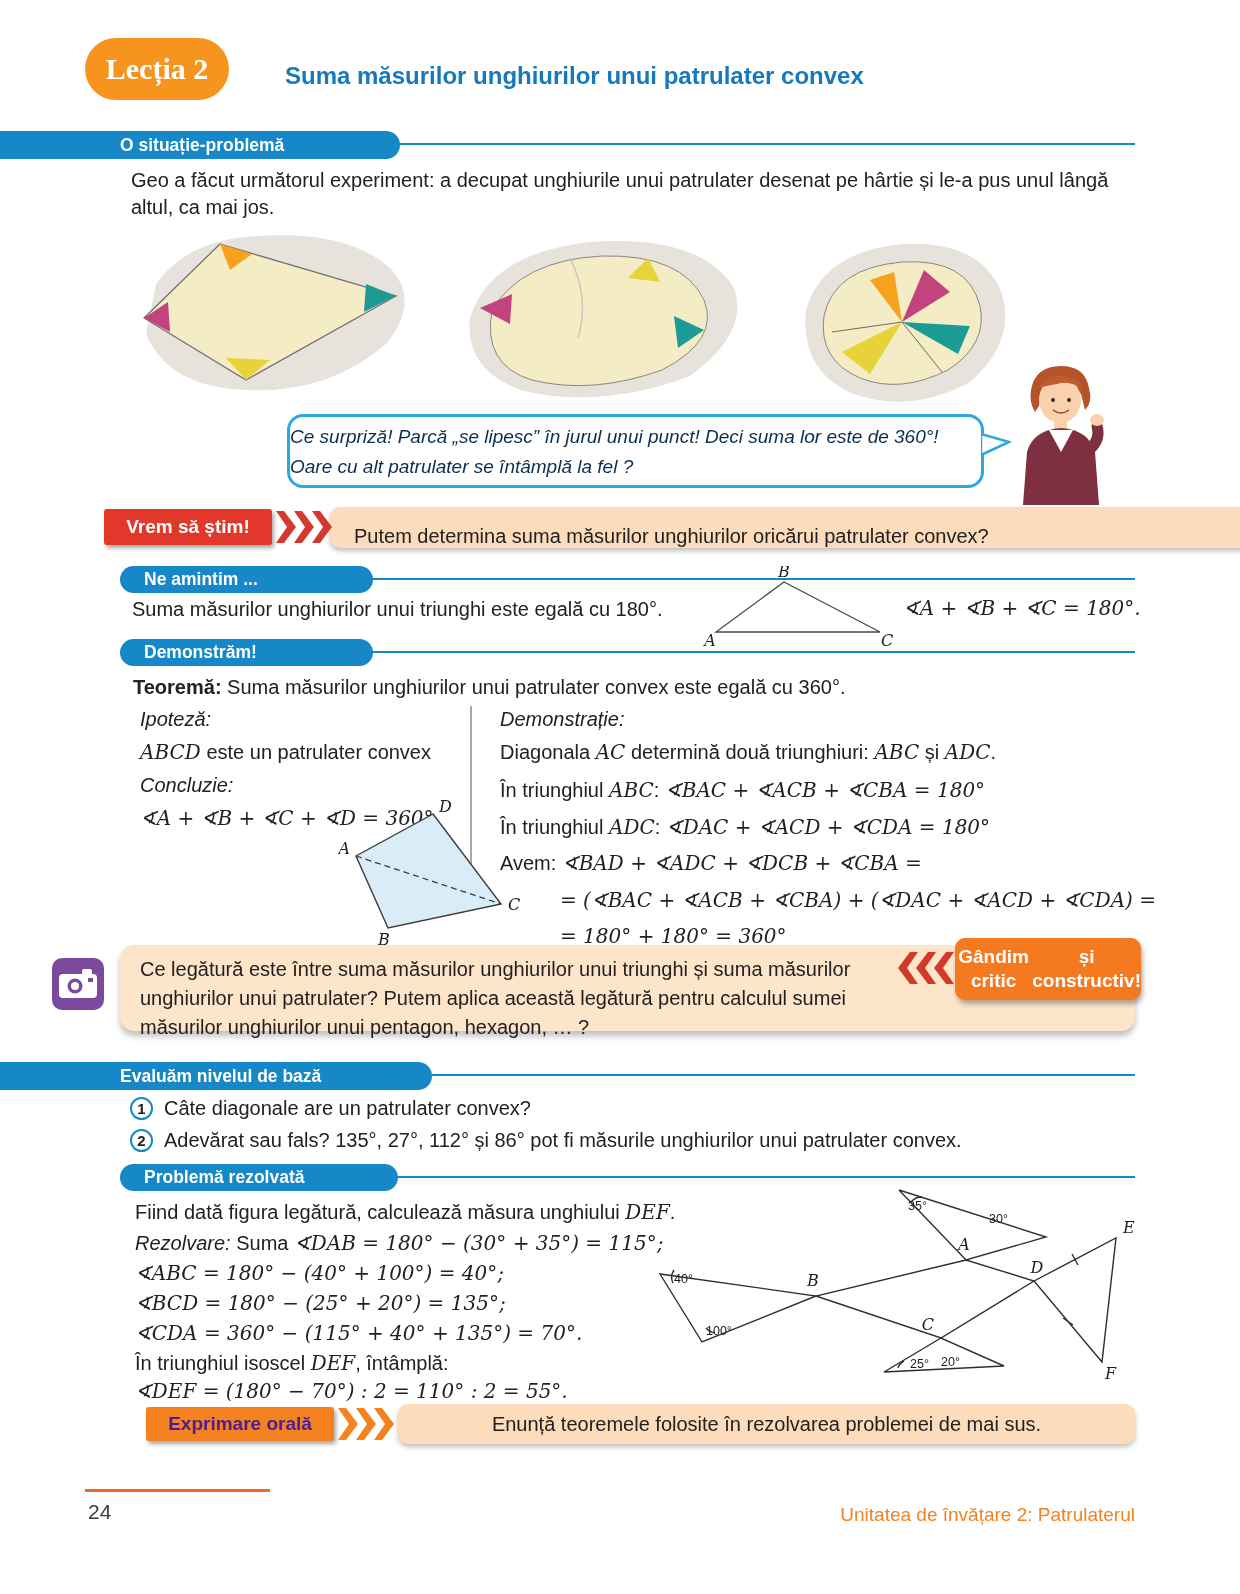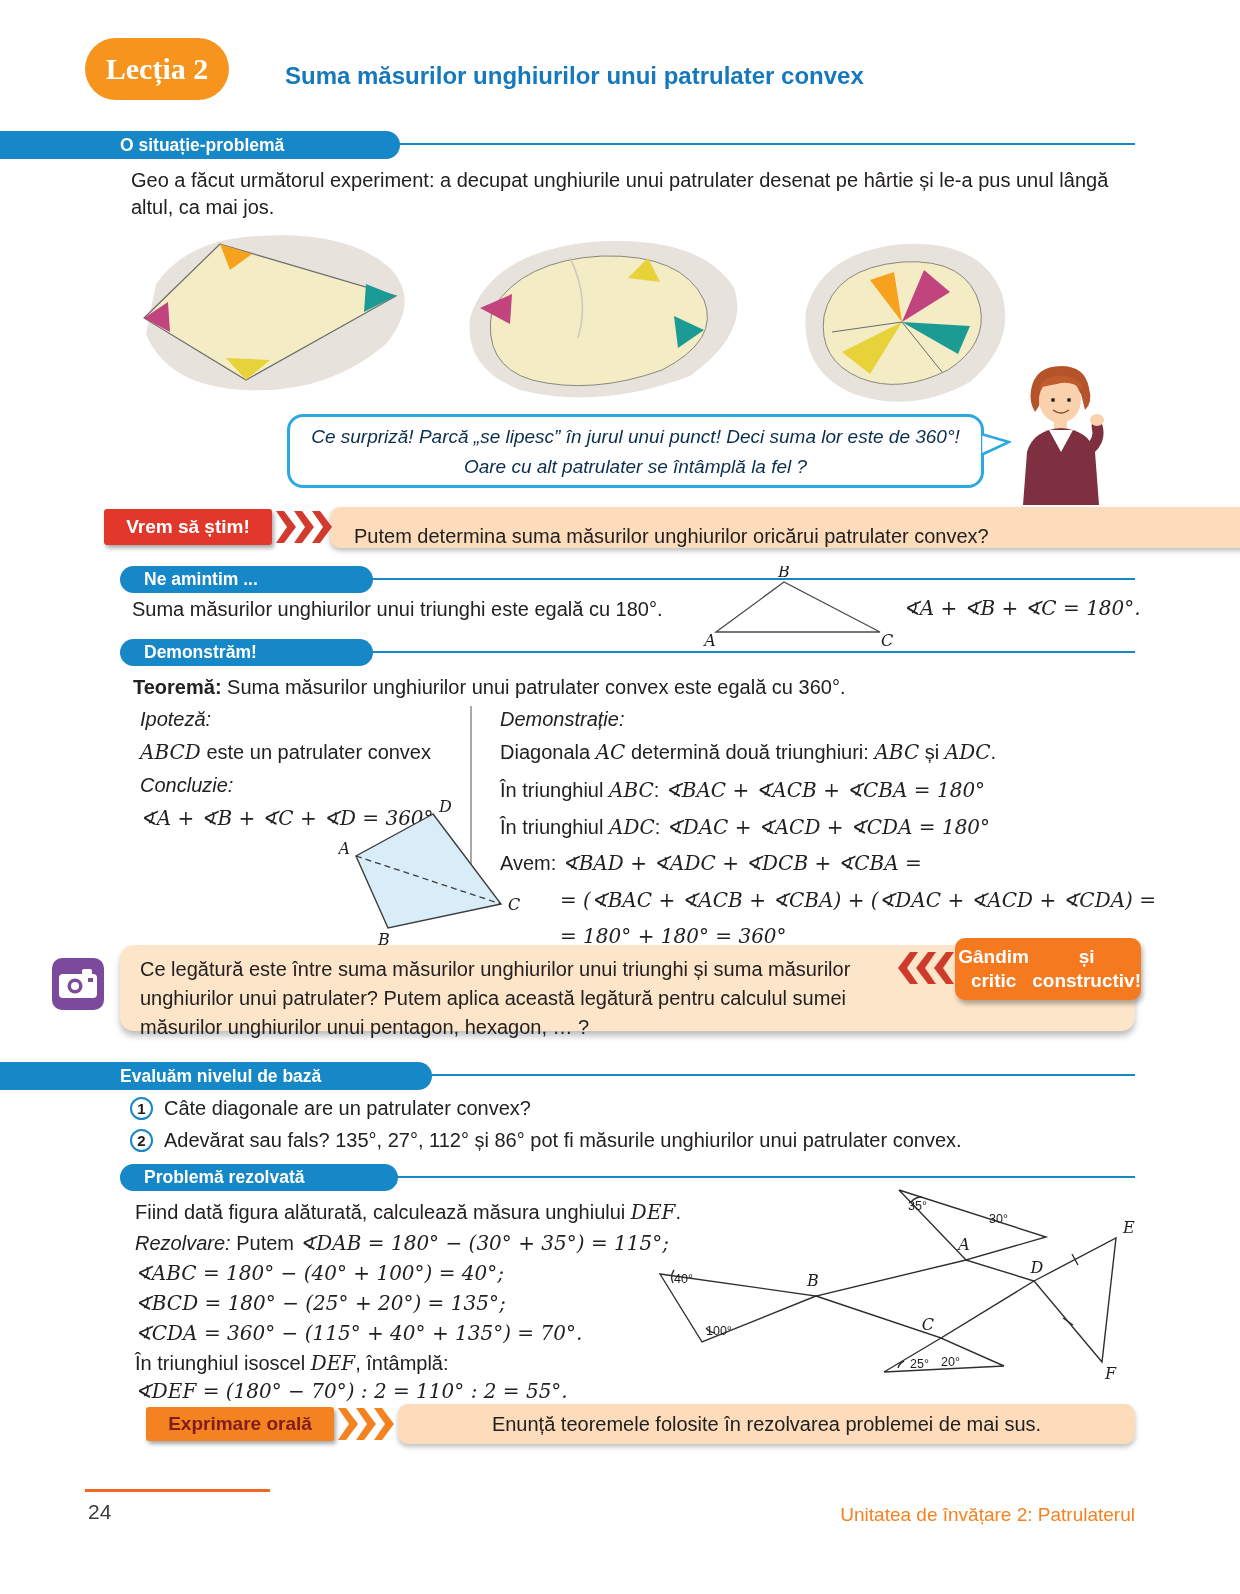--- a/index.html
+++ b/index.html
@@ -19,24 +19,24 @@
   .rule { height:2px; background:#1687c7; }
 
   .body-text { font-size:20px; color:#242021; }
   .math { font-family:"DejaVu Serif", serif; font-style:italic; }
   .expr { font-family:"DejaVu Serif", serif; font-style:italic; }
   .it { font-style:italic; }
   .bold { font-weight:bold;margin-top:40px; }
 
   .peach-bar { background:#fcdcba; border-radius:10px; box-shadow:0 3px 5px rgba(0,0,0,0.25); display:flex; align-items:center; }
   .badge-red { background:#e2382b; color:#fff; font-weight:bold; font-size:19px; display:flex; align-items:center; justify-content:center; box-shadow:2px 3px 4px rgba(0,0,0,0.35); border-radius:3px; }
-  .badge-orange { background:#f58220; color:#7f1d1d; font-weight:bold; font-size:19px; display:flex; align-items:center; justify-content:center; box-shadow:2px 3px 4px rgba(0,0,0,0.35); border-radius:3px; }
+  .badge-orange { background:#f58220; color:#4c1d95; font-weight:bold; font-size:19px; display:flex; align-items:center; justify-content:center; box-shadow:2px 3px 4px rgba(0,0,0,0.35); border-radius:3px; }
 
   .bubble { border:3px solid #2aa9e0; border-radius:16px; background:#fff; color:#0c2e4e;
-    font-style:italic; font-size:19px; line-height:30px; text-align:center; padding-top:5px; }
+    font-style:italic; font-size:19px; line-height:30px; text-align:left; padding-top:5px; }
 
   .qrow { display:flex; align-items:center; gap:11px; }
   .qnum { width:23px; height:23px; border:2px solid #1687c7; border-radius:50%; display:flex;
     align-items:center; justify-content:center; font-size:15px; font-weight:bold; color:#1d1d1d; flex:0 0 auto; }
 
   .camera-tile { left:52px; top:958px; width:52px; height:52px; background:#7c4a9d; border-radius:10px;
     display:flex; align-items:center; justify-content:center; }
 
   .critic-box { left:120px; top:945px; width:1015px; height:86px; background:#fde5c9; border-radius:14px;
     box-shadow:0 5px 6px rgba(0,0,0,0.25); }
@@ -224,24 +224,24 @@
     <span class="qnum">2</span>
     <span class="body-text nowrap">Adevărat sau fals? 135°, 27°, 112° și 86° pot fi măsurile unghiurilor unui patrulater convex.</span>
   </div>
 
   <div class="abs banner banner-pill" style="left:120px; top:1164px; width:278px;">
     <span>Problemă rezolvată</span>
   </div>
   <div class="abs rule" style="left:395px; top:1176px; width:740px;"></div>
 
   <div class="abs body-text nowrap" style="left:135px; top:1200px;">
-    <span>Fiind dată figura alăturată, calculează măsura unghiului </span><span class="math">DEF</span><span>.</span>
+    <span>Fiind dată figura legătură, calculează măsura unghiului </span><span class="math">DEF</span><span>.</span>
   </div>
   <div class="abs body-text nowrap" style="left:135px; top:1231px;">
-    <span class="it">Rezolvare:</span><span> Putem </span><span class="expr">∢DAB = 180° − (30° + 35°) = 115°;</span>
+    <span class="it">Rezolvare:</span><span> Suma </span><span class="expr">∢DAB = 180° − (30° + 35°) = 115°;</span>
   </div>
   <div class="abs expr nowrap" style="left:135px; top:1261px; font-size:20px;">∢ABC = 180° − (40° + 100°) = 40°;</div>
   <div class="abs expr nowrap" style="left:135px; top:1291px; font-size:20px;">∢BCD = 180° − (25° + 20°) = 135°;</div>
   <div class="abs expr nowrap" style="left:135px; top:1321px; font-size:20px;">∢CDA = 360° − (115° + 40° + 135°) = 70°.</div>
   <div class="abs body-text nowrap" style="left:135px; top:1351px;">
     <span>În triunghiul isoscel </span><span class="math">DEF</span><span>, întâmplă:</span>
   </div>
   <div class="abs expr nowrap" style="left:135px; top:1379px; font-size:20px;">∢DEF = (180° − 70°) : 2 = 110° : 2 = 55°.</div>
 
   <svg class="abs" style="left:646px; top:1180px;" width="527" height="212" viewBox="0 0 527 212">

